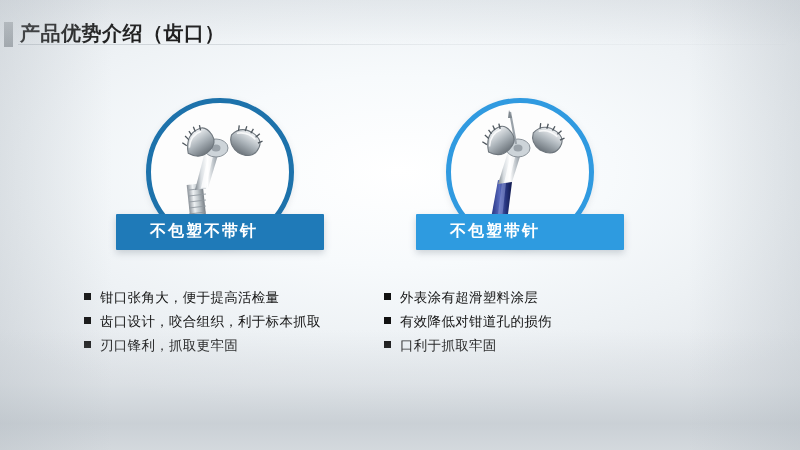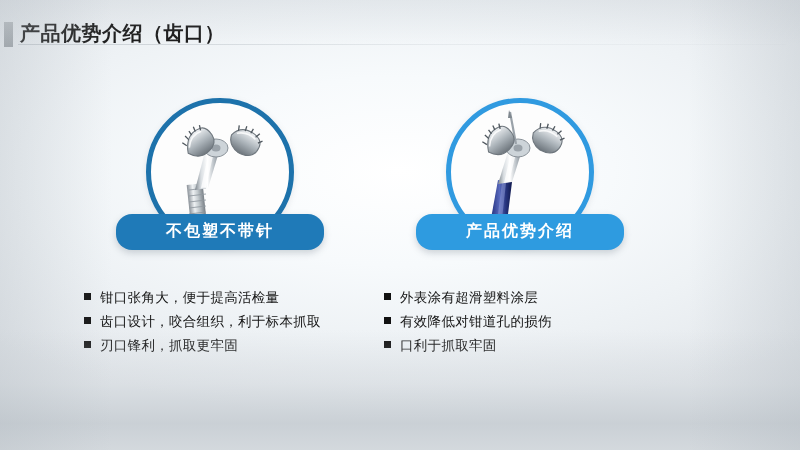--- a/index.html
+++ b/index.html
@@ -114,22 +114,22 @@
   .photo-svg { display: block; width: 148px; height: 148px; }
 
   
   .label-chip {
     position: absolute;
     top: 116px;
     left: 50%;
     transform: translateX(-50%);
     min-width: 140px;
     padding: 7px 34px 8px;
-    border-radius: 16px;
-    text-align: center;
+    border-radius: 1px;
+    text-align: left;
     font-family: "DejaVu Sans", "Liberation Sans", sans-serif;
     font-size: 16px;
     font-weight: bold;
     color: #ffffff;
     letter-spacing: 2px;
     white-space: nowrap;
     box-shadow: 0 3px 7px rgba(90,105,120,0.28);
     z-index: 3;
   }
   #chip-left  { background: #1f7ab8; }
@@ -336,21 +336,21 @@
               <line x1="100" y1="25" x2="100" y2="20"></line>
               <line x1="106" y1="26" x2="108" y2="21"></line>
               <line x1="111" y1="30" x2="114" y2="26"></line>
             </g>
           </g>
         </svg>
       </div>
       <div id="ring-right" class="photo-ring"></div>
     </div>
 
-    <div id="chip-right" class="label-chip">产品优势介绍</div>
+    <div id="chip-right" class="label-chip">不包塑带针</div>
 
     <div class="bullets">
       <div class="bullet-row">
         <span class="bullet-mark"></span>
         <span class="bullet-text">外表涂有超滑塑料涂层</span>
       </div>
       <div class="bullet-row">
         <span class="bullet-mark"></span>
         <span class="bullet-text">有效降低对钳道孔的损伤</span>
       </div>

